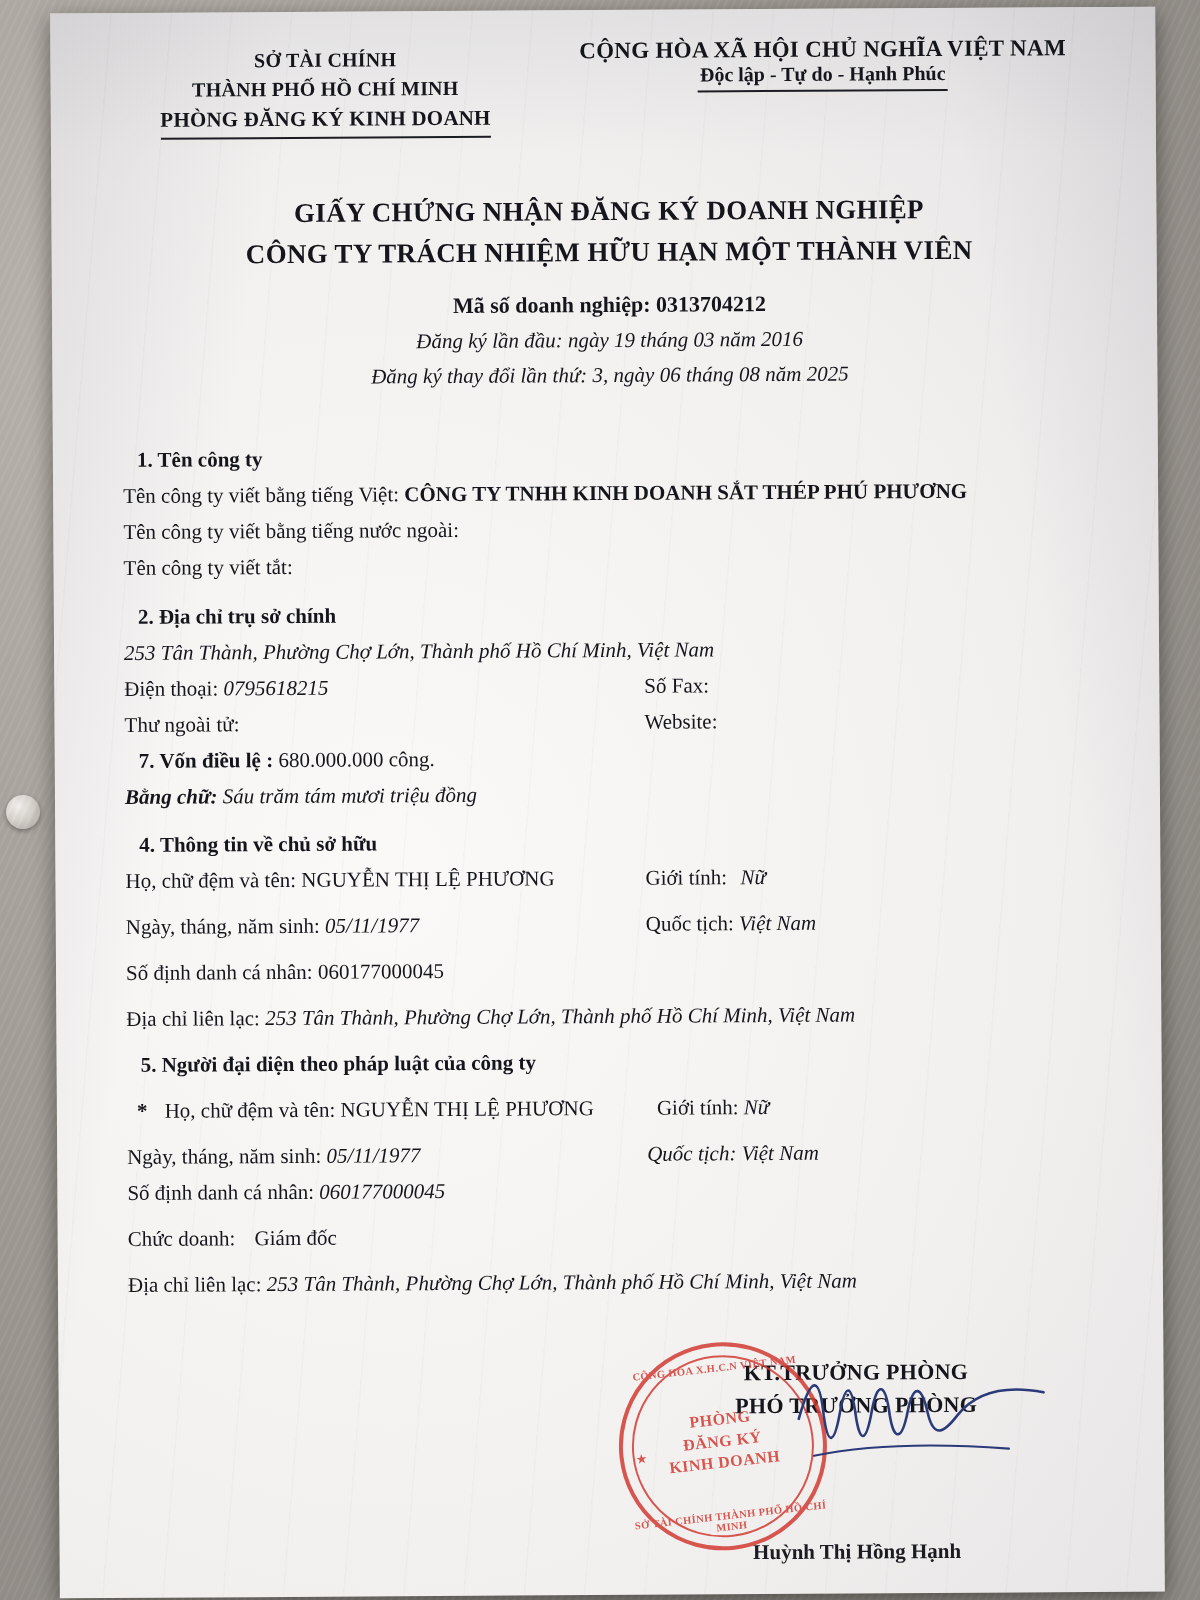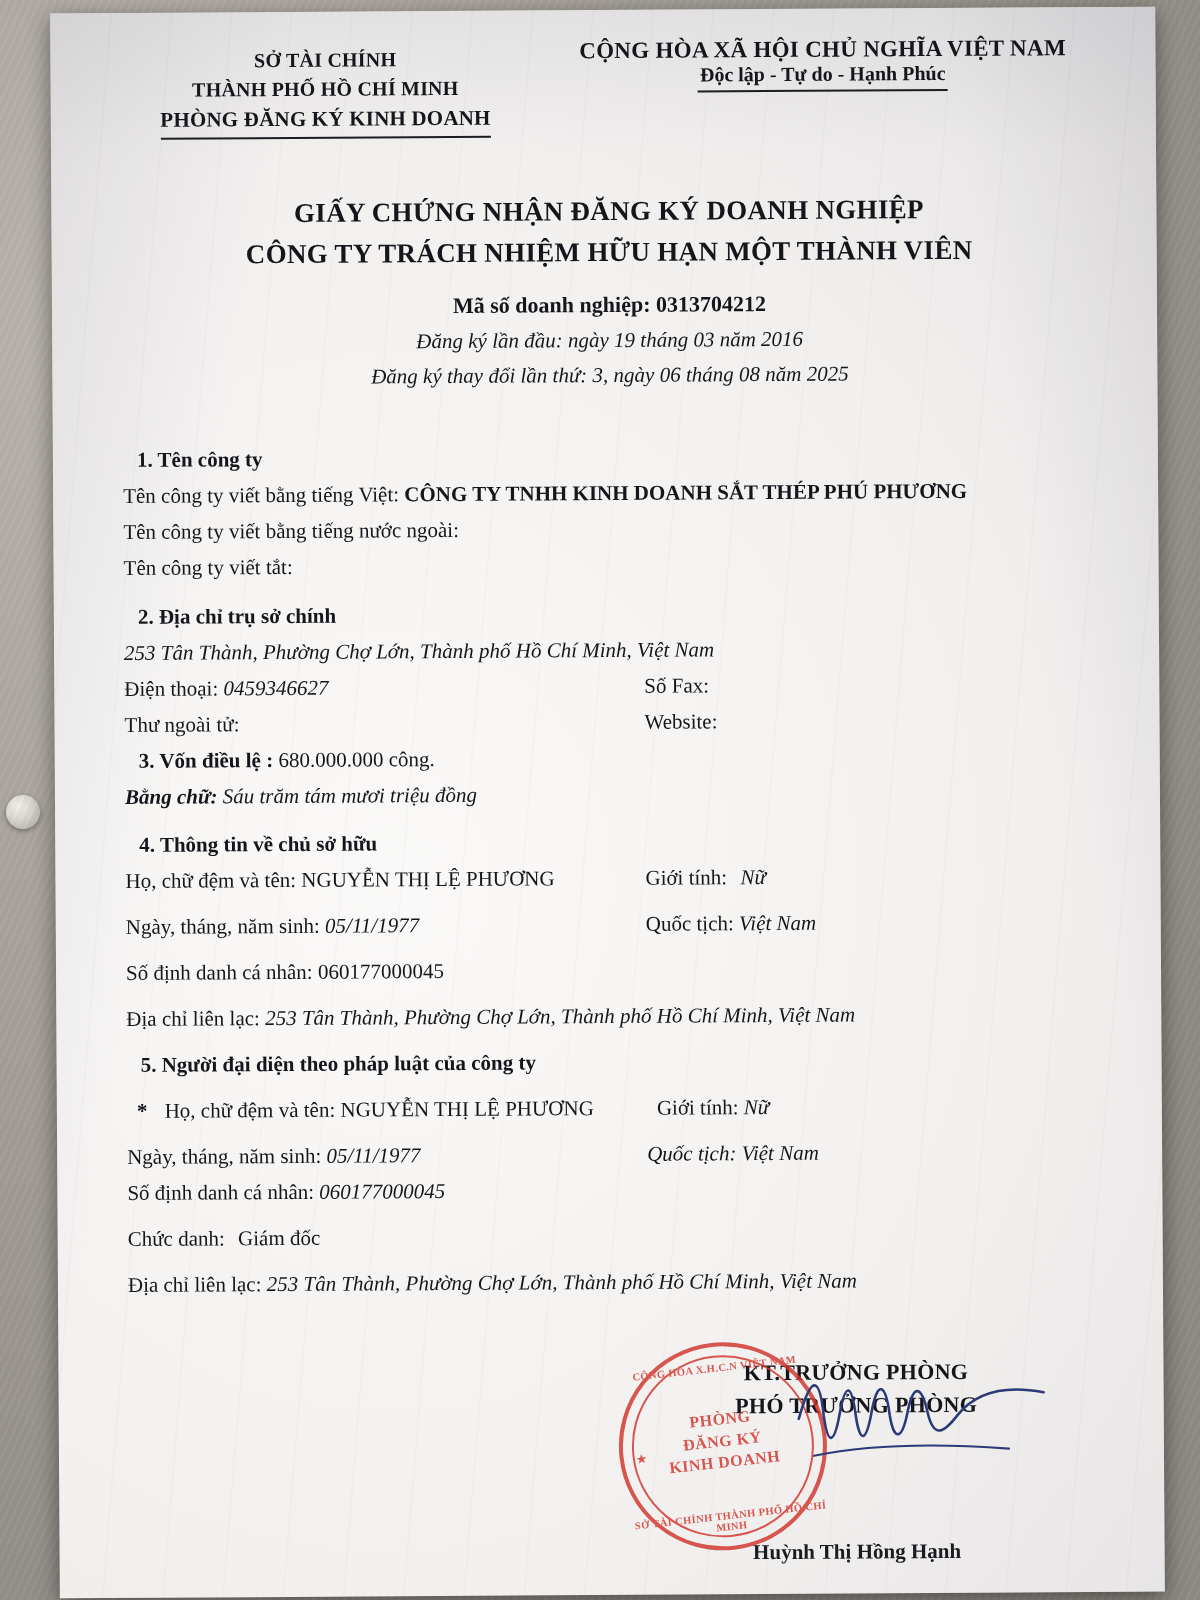--- a/index.html
+++ b/index.html
@@ -292,40 +292,40 @@
       <div class="row">
         <span>Tên công ty viết tắt:</span>
         <span></span>
       </div>
 
       <div class="sec-head">2. Địa chỉ trụ sở chính</div>
       <div class="row ital">253 Tân Thành, Phường Chợ Lớn, Thành phố Hồ Chí Minh, Việt Nam</div>
       <div class="row two-col">
         <div class="c1">
           <span>Điện thoại:</span>
-          <span class="ital">0459346627</span>
+          <span class="ital">0795618215</span>
         </div>
         <div class="c2">
           <span>Số Fax:</span>
           <span></span>
         </div>
       </div>
       <div class="row two-col">
         <div class="c1">
           <span>Thư ngoài tử:</span>
           <span></span>
         </div>
         <div class="c2">
           <span>Website:</span>
           <span></span>
         </div>
       </div>
 
       <div class="row">
-        <span class="bold sec-head" style="display:inline;padding-left:14px;">3. Vốn điều lệ :</span>
+        <span class="bold sec-head" style="display:inline;padding-left:14px;">7. Vốn điều lệ :</span>
         <span>680.000.000 công.</span>
       </div>
       <div class="row">
         <span class="bold ital">Bằng chữ:</span>
         <span class="ital">Sáu trăm tám mươi triệu đồng</span>
       </div>
 
       <div class="sec-head">4. Thông tin về chủ sở hữu</div>
       <div class="row two-col">
         <div class="c1">
@@ -376,22 +376,22 @@
         <div class="c2">
           <span class="ital">Quốc tịch:</span>
           <span class="ital">Việt Nam</span>
         </div>
       </div>
       <div class="row">
         <span>Số định danh cá nhân:</span>
         <span class="ital">060177000045</span>
       </div>
       <div class="row sp-top">
-        <span>Chức danh:</span>
-        <span style="margin-left:8px;">Giám đốc</span>
+        <span>Chức doanh:</span>
+        <span style="margin-left:14px;">Giám đốc</span>
       </div>
       <div class="row sp-top">
         <span>Địa chỉ liên lạc:</span>
         <span class="ital">253 Tân Thành, Phường Chợ Lớn, Thành phố Hồ Chí Minh, Việt Nam</span>
       </div>
     </div>
 
     <div class="sign-block">
       <div class="sign-title">KT.TRƯỞNG PHÒNG</div>
       <div class="sign-title">PHÓ TRƯỞNG PHÒNG</div>

